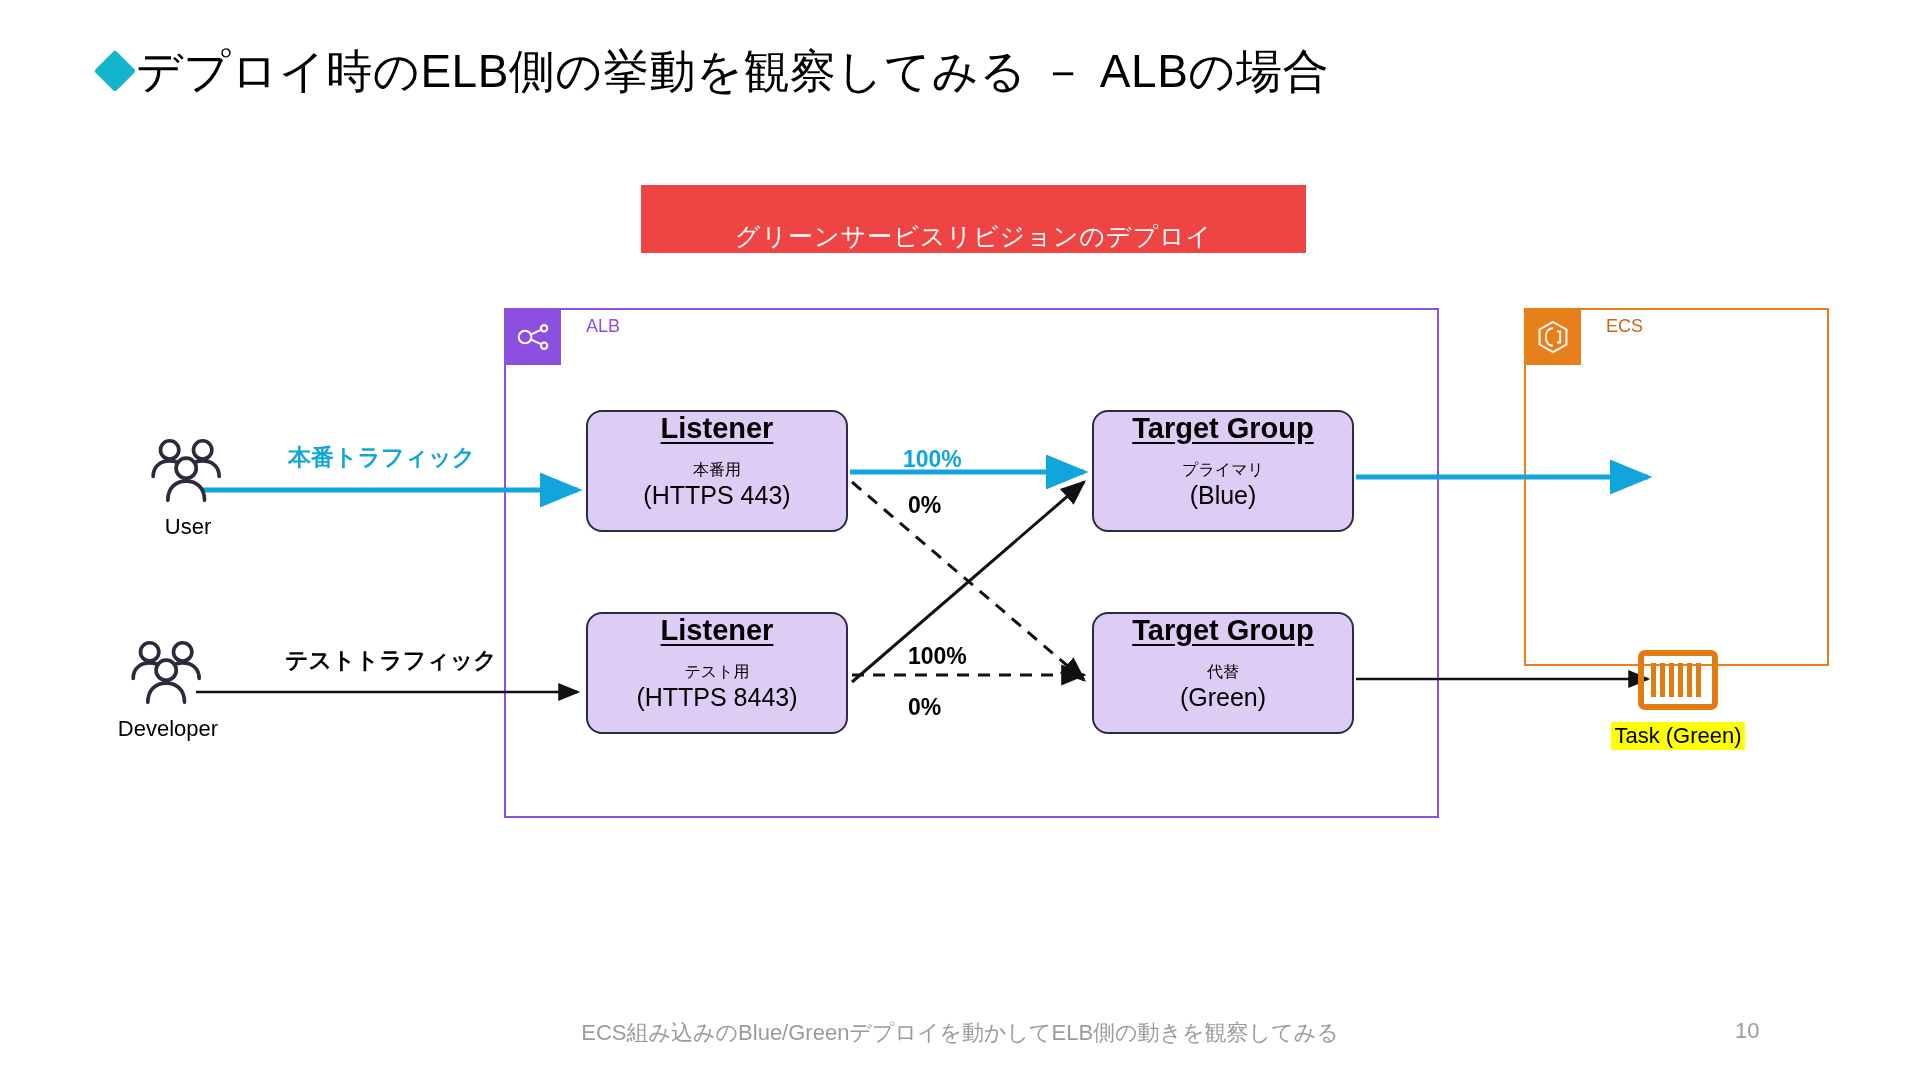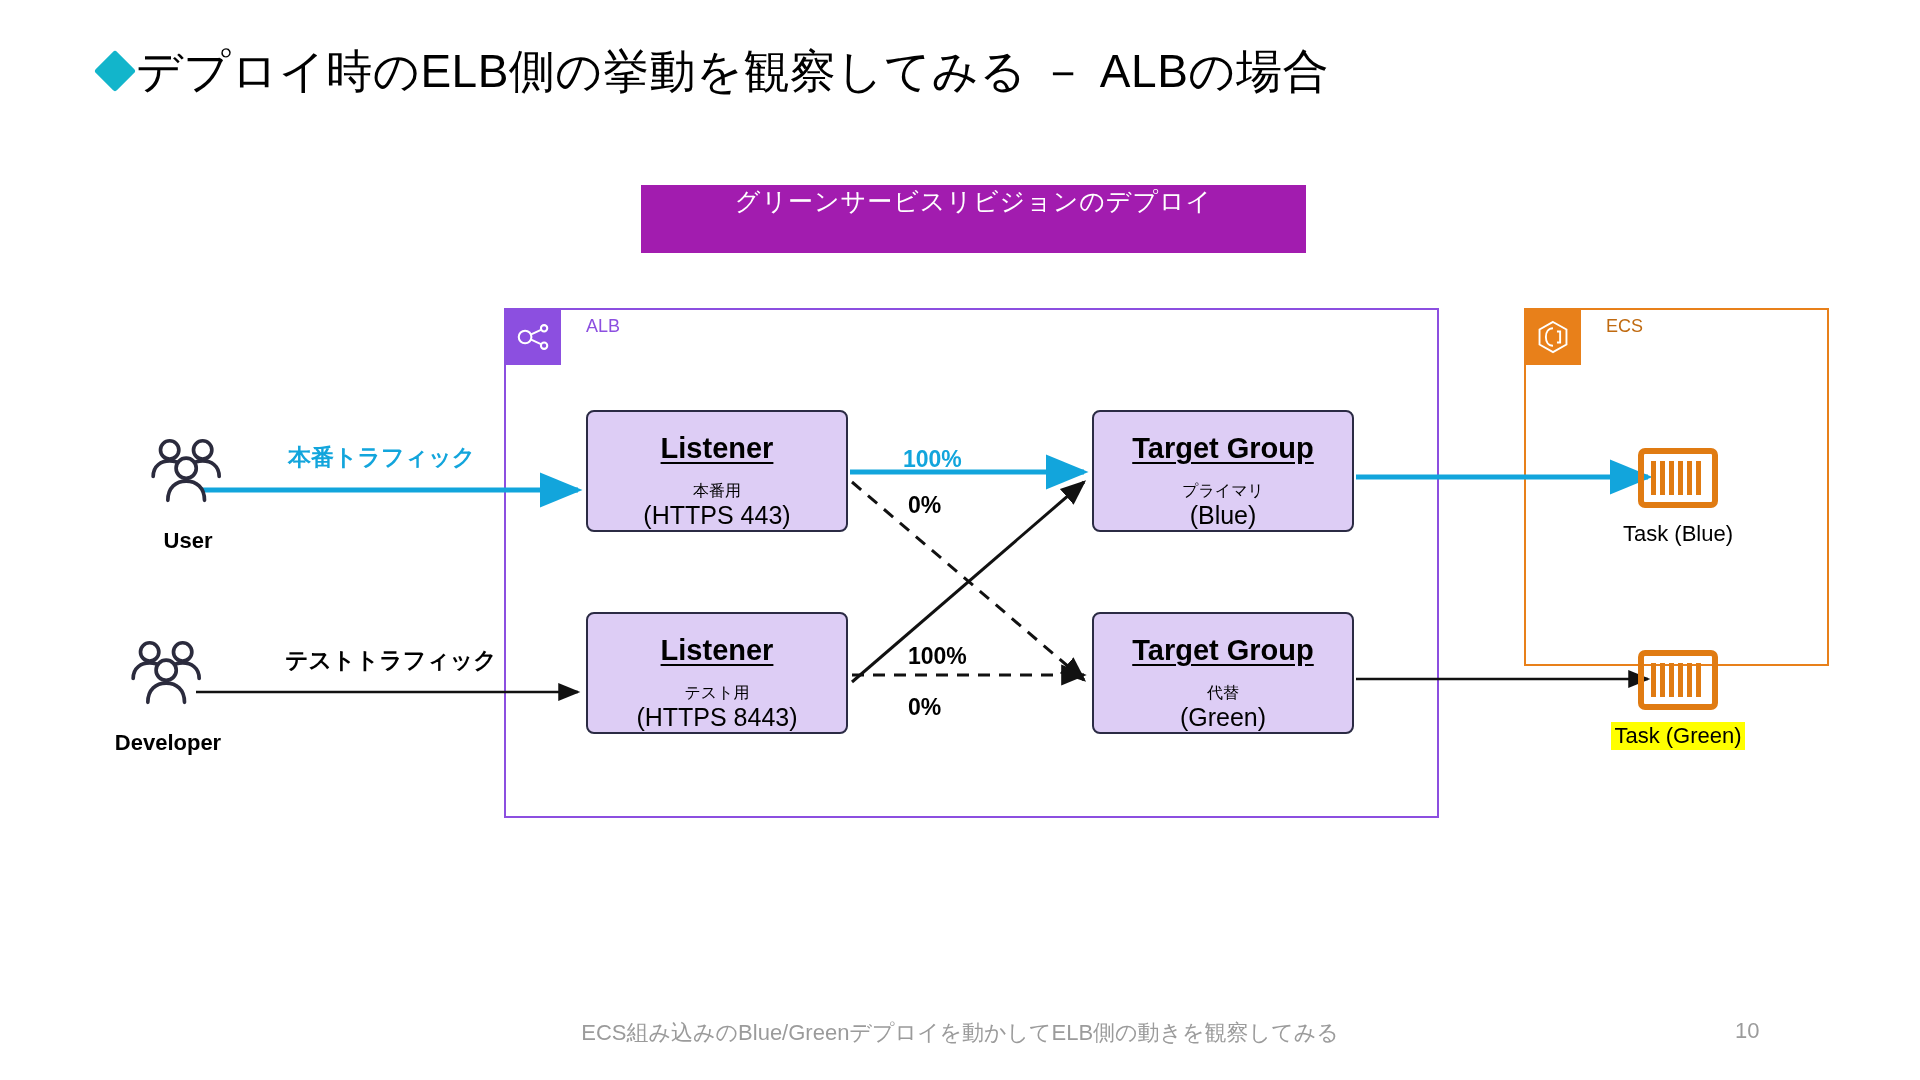--- a/index.html
+++ b/index.html
@@ -25,22 +25,22 @@
   }
   .title-text{
     font-size:46px;color:#000;letter-spacing:0.5px;
     white-space:nowrap;line-height:1;
     padding-left:6px;
   }
 
   
   .banner{
     position:absolute;left:641px;top:185px;width:665px;height:68px;
-    background:#a21caf;color:#ffffff;
-    display:flex;align-items:flex-start;justify-content:center;
+    background:#ef4444;color:#ffffff;
+    display:flex;align-items:flex-end;justify-content:center;
     font-size:25px;letter-spacing:1px;
   }
 
   
   .group{position:absolute;box-sizing:border-box;}
   .group-alb{
     left:504px;top:308px;width:935px;height:510px;
     border:2px solid #8c4fe0;
   }
   .group-ecs{
@@ -58,44 +58,44 @@
     position:absolute;top:6px;font-size:18px;
   }
   .group-title-alb{left:80px;color:#8c4fe0;}
   .group-title-ecs{left:80px;color:#c06a10;}
 
   
   .node{
     position:absolute;box-sizing:border-box;
     background:#ddcdf5;
     border:2px solid #2b2b44;
-    border-radius:8px;
+    border-radius:16px;
     display:flex;flex-direction:column;
-    align-items:center;justify-content:flex-end;
+    align-items:center;justify-content:flex-start;
     text-align:center;
   }
   .node .n-title{
     font-size:29px;font-weight:bold;color:#000;
     text-decoration:underline;
     text-underline-offset:4px;
     line-height:1.12;
   }
   .node .n-sub{font-size:16px;color:#000;line-height:1.2;margin-top:16px;}
   .node .n-sub2{font-size:25px;color:#000;line-height:1.2;}
 
   .node-listener-prod{left:586px;top:410px;width:262px;height:122px;}
   .node-listener-test{left:586px;top:612px;width:262px;height:122px;}
   .node-tg-blue{left:1092px;top:410px;width:262px;height:122px;}
   .node-tg-green{left:1092px;top:612px;width:262px;height:122px;}
 
   
   .actor{position:absolute;text-align:center;width:140px;}
   .actor-user{left:118px;top:438px;}
   .actor-dev{left:98px;top:640px;}
-  .actor .a-label{font-size:22px;color:#000;margin-top:20px;white-space:nowrap;font-weight:bold;}
+  .actor .a-label{font-size:22px;color:#000;margin-top:6px;white-space:nowrap;}
 
   
   .task{position:absolute;text-align:center;width:190px;}
   .task-blue{left:1583px;top:448px;}
   .task-green{left:1583px;top:650px;}
   .task .t-label{font-size:22px;color:#000;margin-top:8px;display:inline-block;padding:1px 3px;}
   .hl{background:#ffff00;}
 
   
   .edge-label{position:absolute;font-size:23px;font-weight:bold;white-space:nowrap;}
@@ -228,36 +228,20 @@
     <div class="n-sub">プライマリ</div>
     <div class="n-sub2">(Blue)</div>
   </div>
 
   <div class="node node-tg-green">
     <div class="n-title">Target Group</div>
     <div class="n-sub">代替</div>
     <div class="n-sub2">(Green)</div>
   </div>
 
-  <div class="task task-blue">
-    <div>
-      <svg width="80" height="60" viewBox="0 0 80 60">
-        <rect x="3" y="3" width="74" height="54" rx="4" fill="none" stroke="#e07b12" stroke-width="6"></rect>
-        <g fill="#e07b12">
-          <rect x="13" y="13" width="5" height="34"></rect>
-          <rect x="22" y="13" width="5" height="34"></rect>
-          <rect x="31" y="13" width="5" height="34"></rect>
-          <rect x="40" y="13" width="5" height="34"></rect>
-          <rect x="49" y="13" width="5" height="34"></rect>
-          <rect x="58" y="13" width="5" height="34"></rect>
-        </g>
-      </svg>
-    </div>
-    <div class="t-label">Task (Blue)</div>
-  </div>
 
   <div class="task task-green">
     <div>
       <svg width="80" height="60" viewBox="0 0 80 60">
         <rect x="3" y="3" width="74" height="54" rx="4" fill="none" stroke="#e07b12" stroke-width="6"></rect>
         <g fill="#e07b12">
           <rect x="13" y="13" width="5" height="34"></rect>
           <rect x="22" y="13" width="5" height="34"></rect>
           <rect x="31" y="13" width="5" height="34"></rect>
           <rect x="40" y="13" width="5" height="34"></rect>

